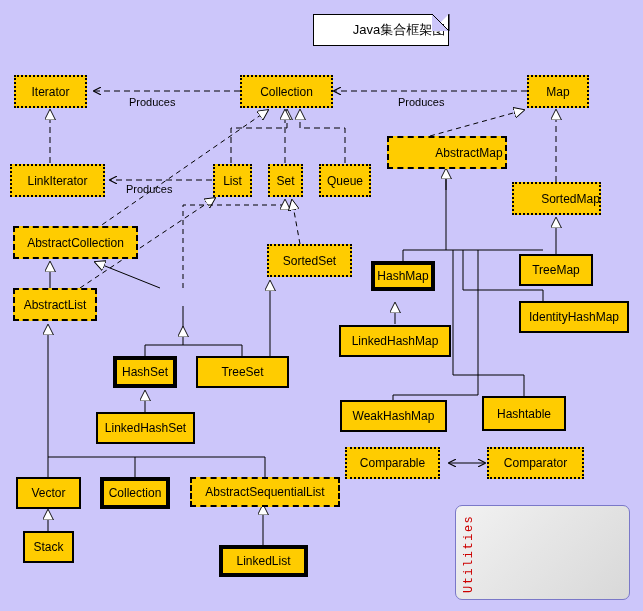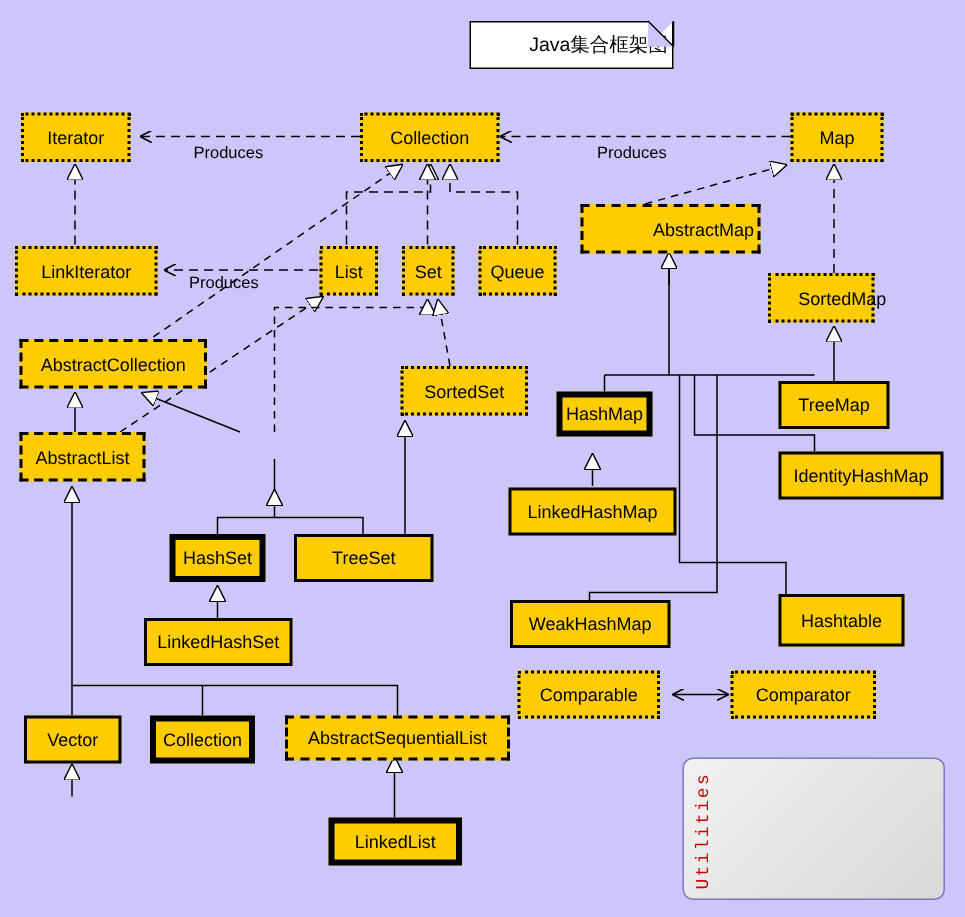--- a/index.html
+++ b/index.html
@@ -226,21 +226,21 @@
   </div>
 
   <div class="node iface" style="left:268px; top:164px; width:35px; height:33px;">
     <span>Set</span>
   </div>
 
   <div class="node iface" style="left:319px; top:164px; width:52px; height:33px;">
     <span>Queue</span>
   </div>
 
-  <div class="node iface" style="left:512px; top:182px; width:71px; height:33px;padding-left:28px;">
+  <div class="node iface" style="left:512px; top:182px; width:89px; height:33px;padding-left:28px;">
     <span>SortedMap</span>
   </div>
 
   <div class="node iface" style="left:267px; top:244px; width:85px; height:33px;">
     <span>SortedSet</span>
   </div>
 
   <div class="node iface" style="left:345px; top:447px; width:95px; height:32px;">
     <span>Comparable</span>
   </div>
@@ -291,32 +291,35 @@
   </div>
 
   <div class="node cls" style="left:96px; top:412px; width:99px; height:32px;">
     <span>LinkedHashSet</span>
   </div>
 
   <div class="node cls" style="left:340px; top:400px; width:107px; height:32px;">
     <span>WeakHashMap</span>
   </div>
 
-  <div class="node cls" style="left:482px; top:396px; width:84px; height:35px;margin-left:37px;">
+  <div class="node cls" style="left:482px; top:396px; width:84px; height:35px;">
     <span>Hashtable</span>
   </div>
 
   <div class="node cls" style="left:16px; top:477px; width:65px; height:32px;">
     <span>Vector</span>
   </div>
 
   <div class="node clsbold" style="left:100px; top:477px; width:70px; height:32px;">
     <span>Collection</span>
   </div>
 
+  <div class="node cls" style="left:23px; top:531px; width:51px; height:32px;">
+    <span>Stack</span>
+  </div>
 
   <div class="node clsbold" style="left:219px; top:545px; width:89px; height:32px;">
     <span>LinkedList</span>
   </div>
 
   <div class="edgelabel" style="left:129px; top:96px;">
     <span>Produces</span>
   </div>
   <div class="edgelabel" style="left:126px; top:183px;">
     <span>Produces</span>

